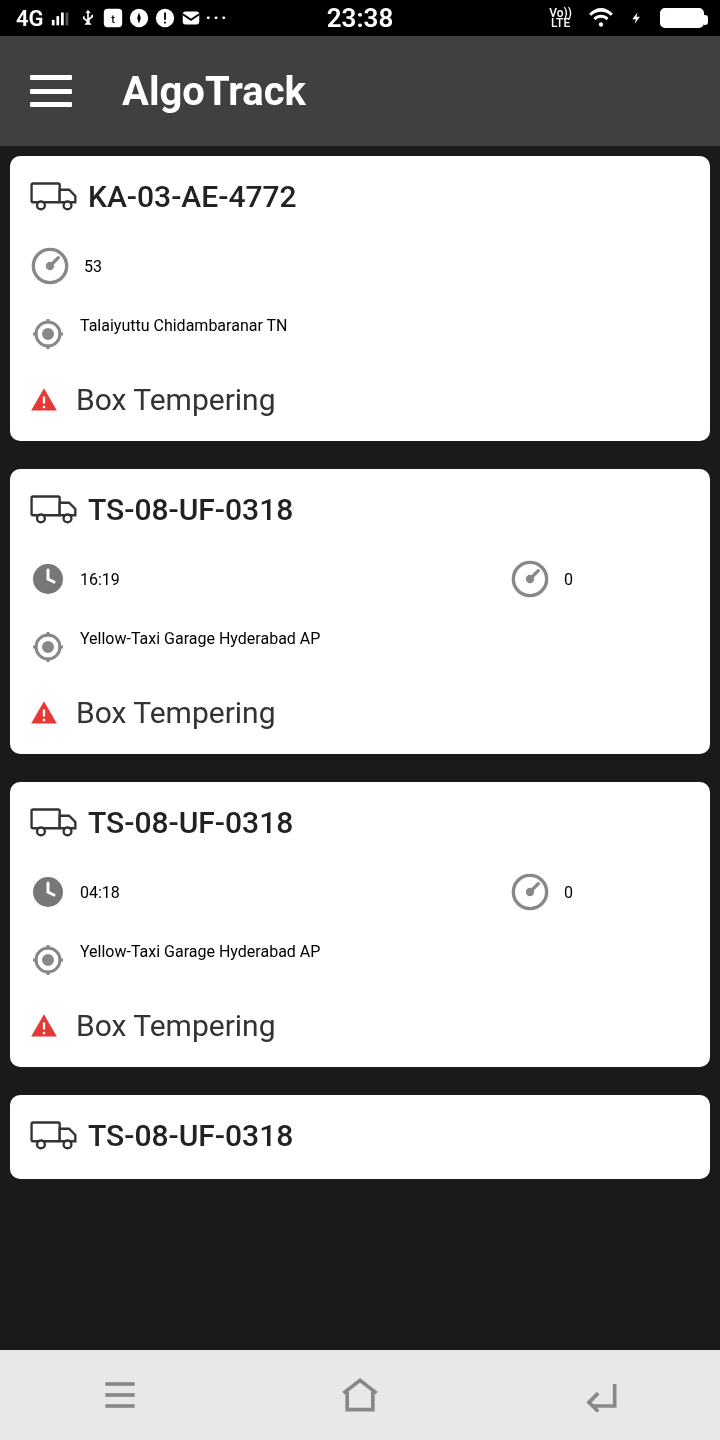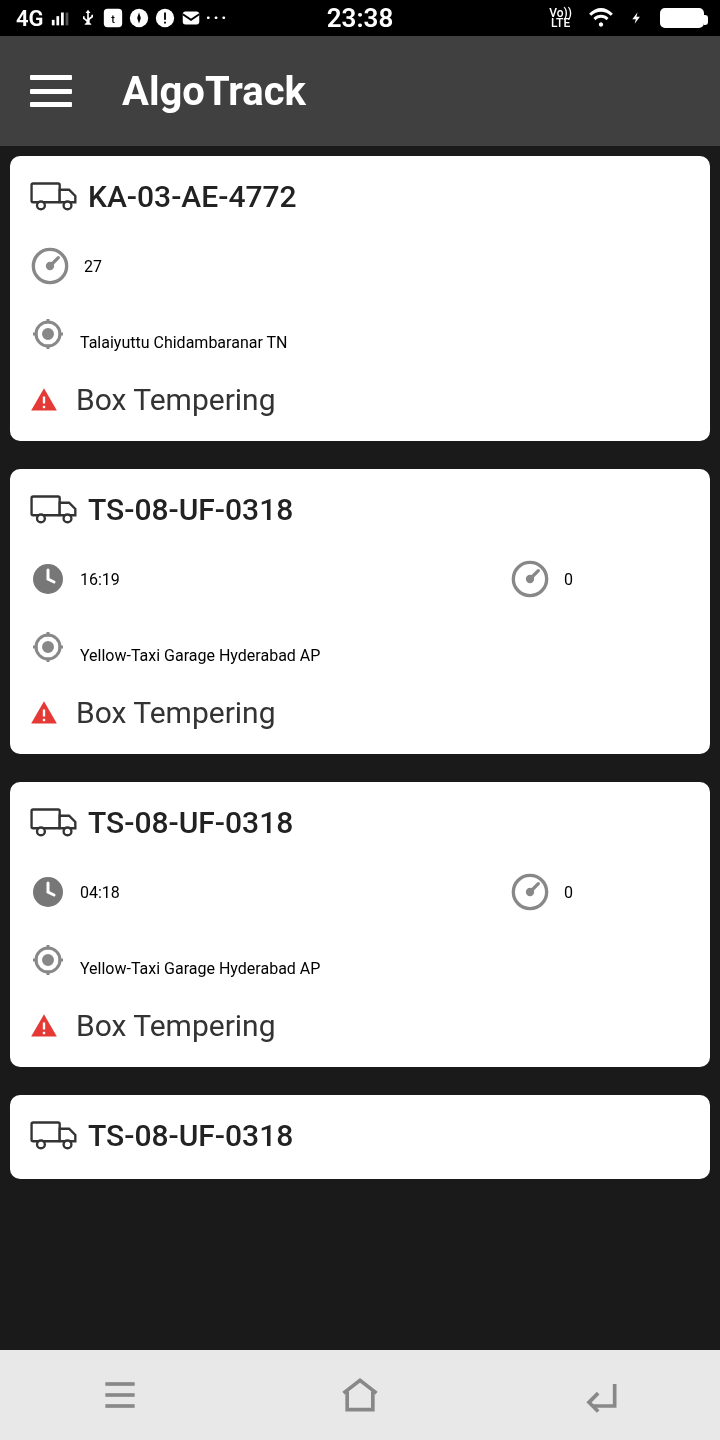--- a/index.html
+++ b/index.html
@@ -29,21 +29,21 @@
   .card { background: #fff; border-radius: 10px; padding: 20px 20px 24px 20px; display: flex; flex-direction: column; gap: 30px; }
 
   .card-row { display: flex; align-items: center; gap: 8px; font-size: 30px; color: #222; }
   .card-header { font-weight: 500; }
   .card-header .plate { font-size: 30px; }
 
   .time-speed-row { display: flex; align-items: center; }
   .time-block { display: flex; align-items: center; gap: 14px; flex: 1; }
   .speed-block { display: flex; align-items: center; gap: 14px; min-width: 180px; }
 
-  .location-row { display: flex; align-items: flex-end; gap: 14px; }
+  .location-row { display: flex; align-items: flex-start; gap: 14px; }
 
   .alert-row { display: flex; align-items: center; gap: 18px; }
   .alert-text { font-size: 30px; color: #333; }
 
   
   .icon { display: inline-flex; align-items: center; justify-content: center; }
 
   .truck-icon svg { width: 50px; height: 40px; }
   .clock-icon svg { width: 36px; height: 36px; }
   .gauge-icon svg { width: 40px; height: 40px; }
@@ -146,21 +146,21 @@
     </div>
     <div class="time-speed-row">
       <div class="speed-block">
         <span class="icon gauge-icon">
           <svg viewBox="0 0 24 24" fill="none" stroke="#888" stroke-width="2">
               <circle cx="12" cy="12" r="10"></circle>
               <path d="M12 12l5-5" stroke-linecap="round"></path>
               <circle cx="12" cy="12" r="1.5" fill="#888"></circle>
             </svg>
         </span>
-        <span>27</span>
+        <span>53</span>
       </div>
     </div>
     <div class="location-row">
       <span class="icon target-icon">
         <svg viewBox="0 0 24 24" fill="none" stroke="#888" stroke-width="2">
             <circle cx="12" cy="12" r="8"></circle>
             <circle cx="12" cy="12" r="3" fill="#888"></circle>
             <path d="M12 2v3M12 19v3M2 12h3M19 12h3"></path>
           </svg>
       </span>

